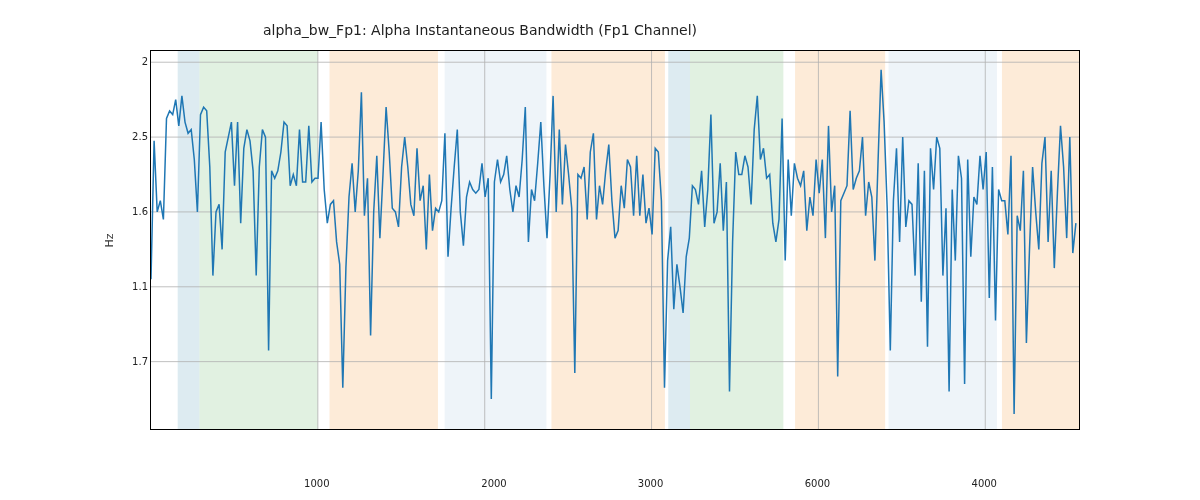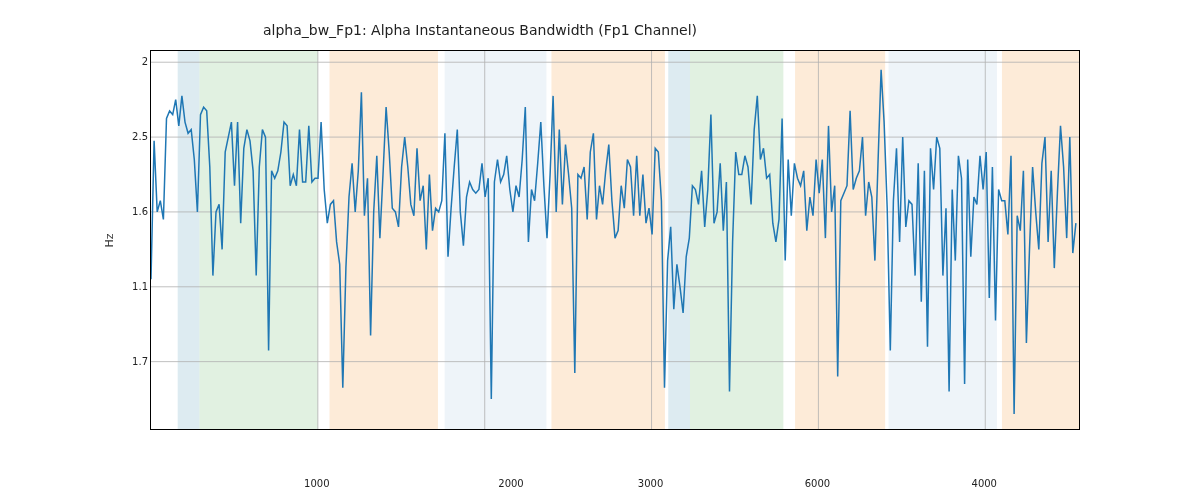--- a/index.html
+++ b/index.html
@@ -91,21 +91,21 @@
     <span>Hz</span>
   </div>
 
   <div class="tick ytick" style="left: 118px; top: 360.634px;">1.7</div>
   <div class="tick ytick" style="left: 118px; top: 285.782px;">1.1</div>
   <div class="tick ytick" style="left: 118px; top: 210.931px;">1.6</div>
   <div class="tick ytick" style="left: 118px; top: 136.079px;">2.5</div>
   <div class="tick ytick" style="left: 118px; top: 61.2277px;">2</div>
 
   <div class="tick xtick" style="left: 316.852px;">1000</div>
-  <div class="tick xtick" style="left: 511px;">2000</div>
+  <div class="tick xtick" style="left: 494px;">2000</div>
   <div class="tick xtick" style="left: 650.557px; text-align: center;">3000</div>
   <div class="tick xtick" style="left: 817.41px;">6000</div>
   <div class="tick xtick" style="left: 984.262px;">4000</div>
 
   <div class="axes">
     <svg id="plot" width="928" height="378" viewBox="0 0 928 378">
       <g id="bands" class="bands">
           <rect x="26.696393253982524" y="0" width="21.690819518860803" height="378" fill="#9ec6d7" class="band"></rect>
           <rect x="48.38721277284333" y="0" width="118.46524506454745" height="378" fill="#a8d8a8" class="band"></rect>
           <rect x="178.5321298860081" y="0" width="108.45409759430399" height="378" fill="#f9c78e" class="band"></rect>

